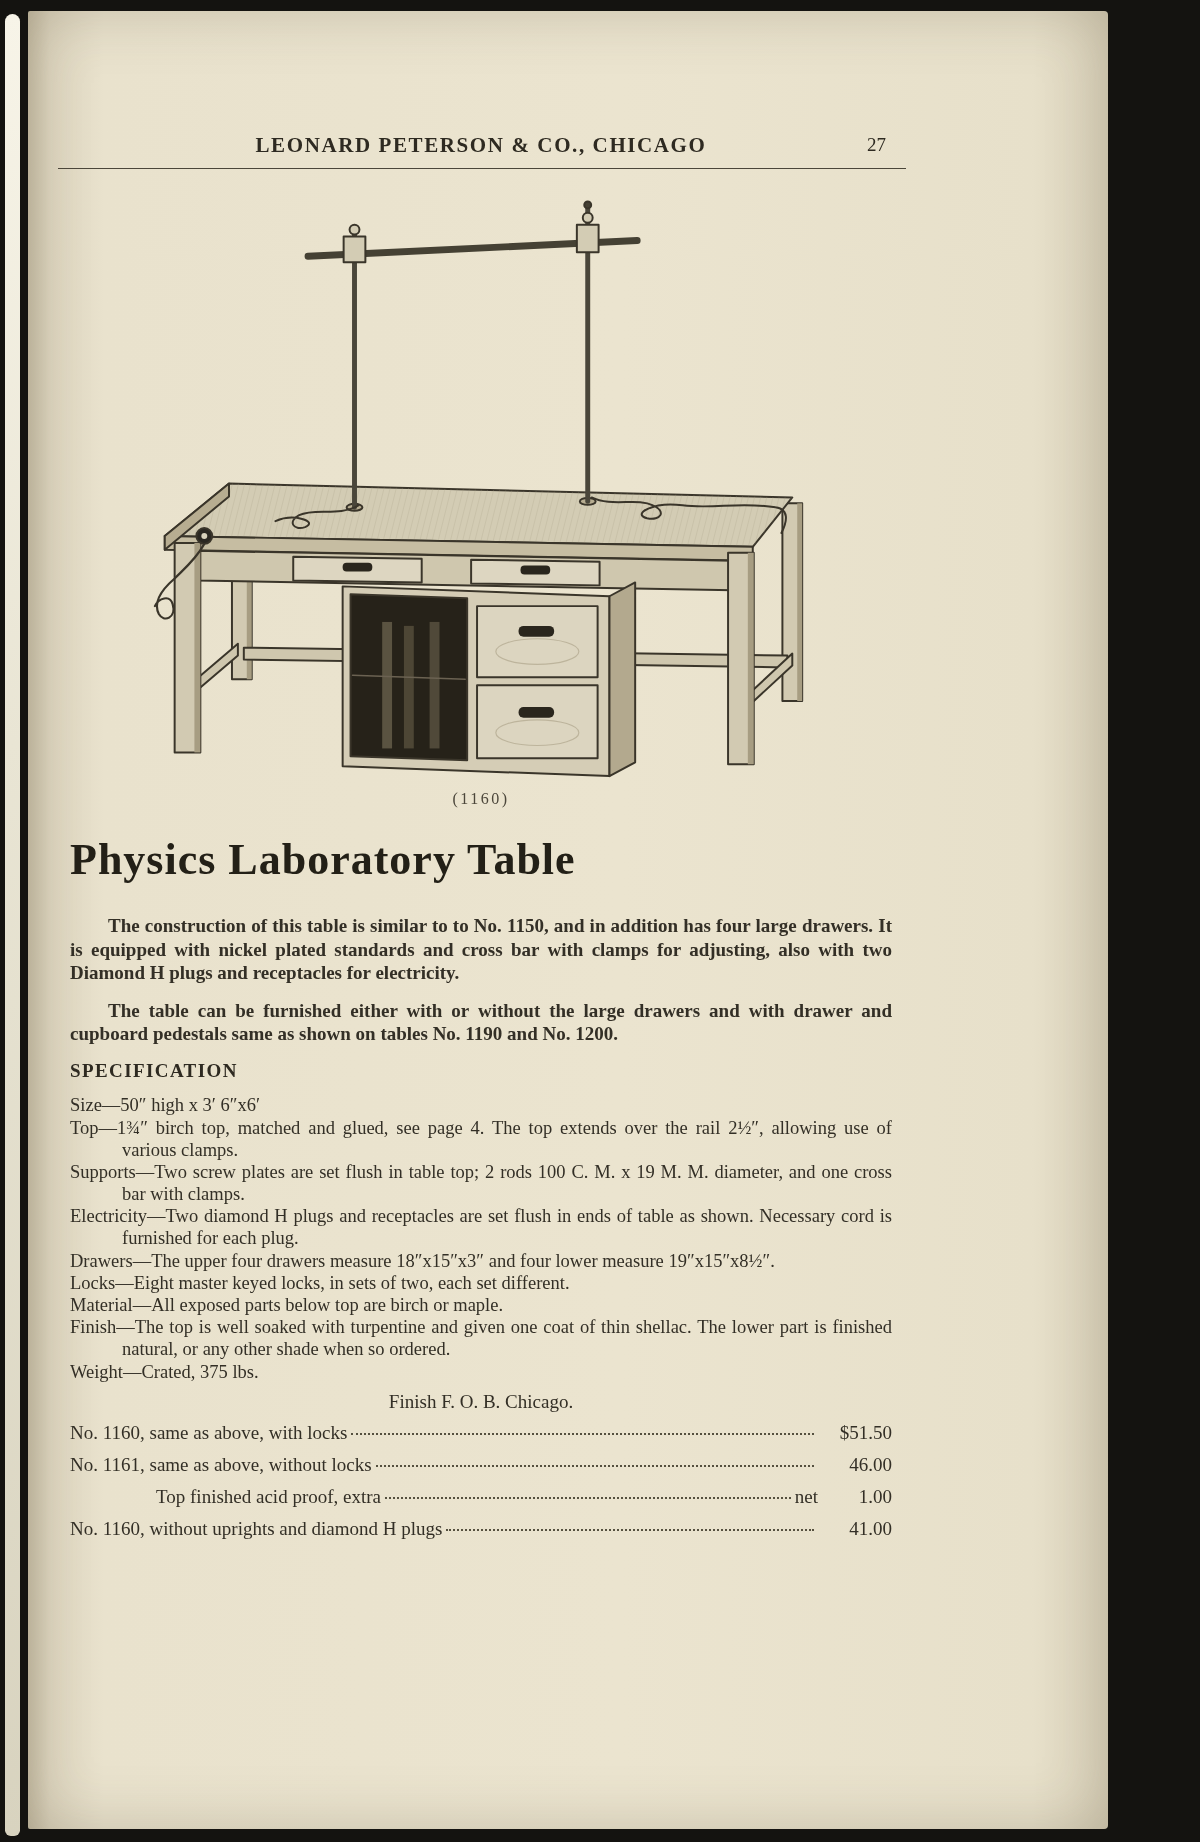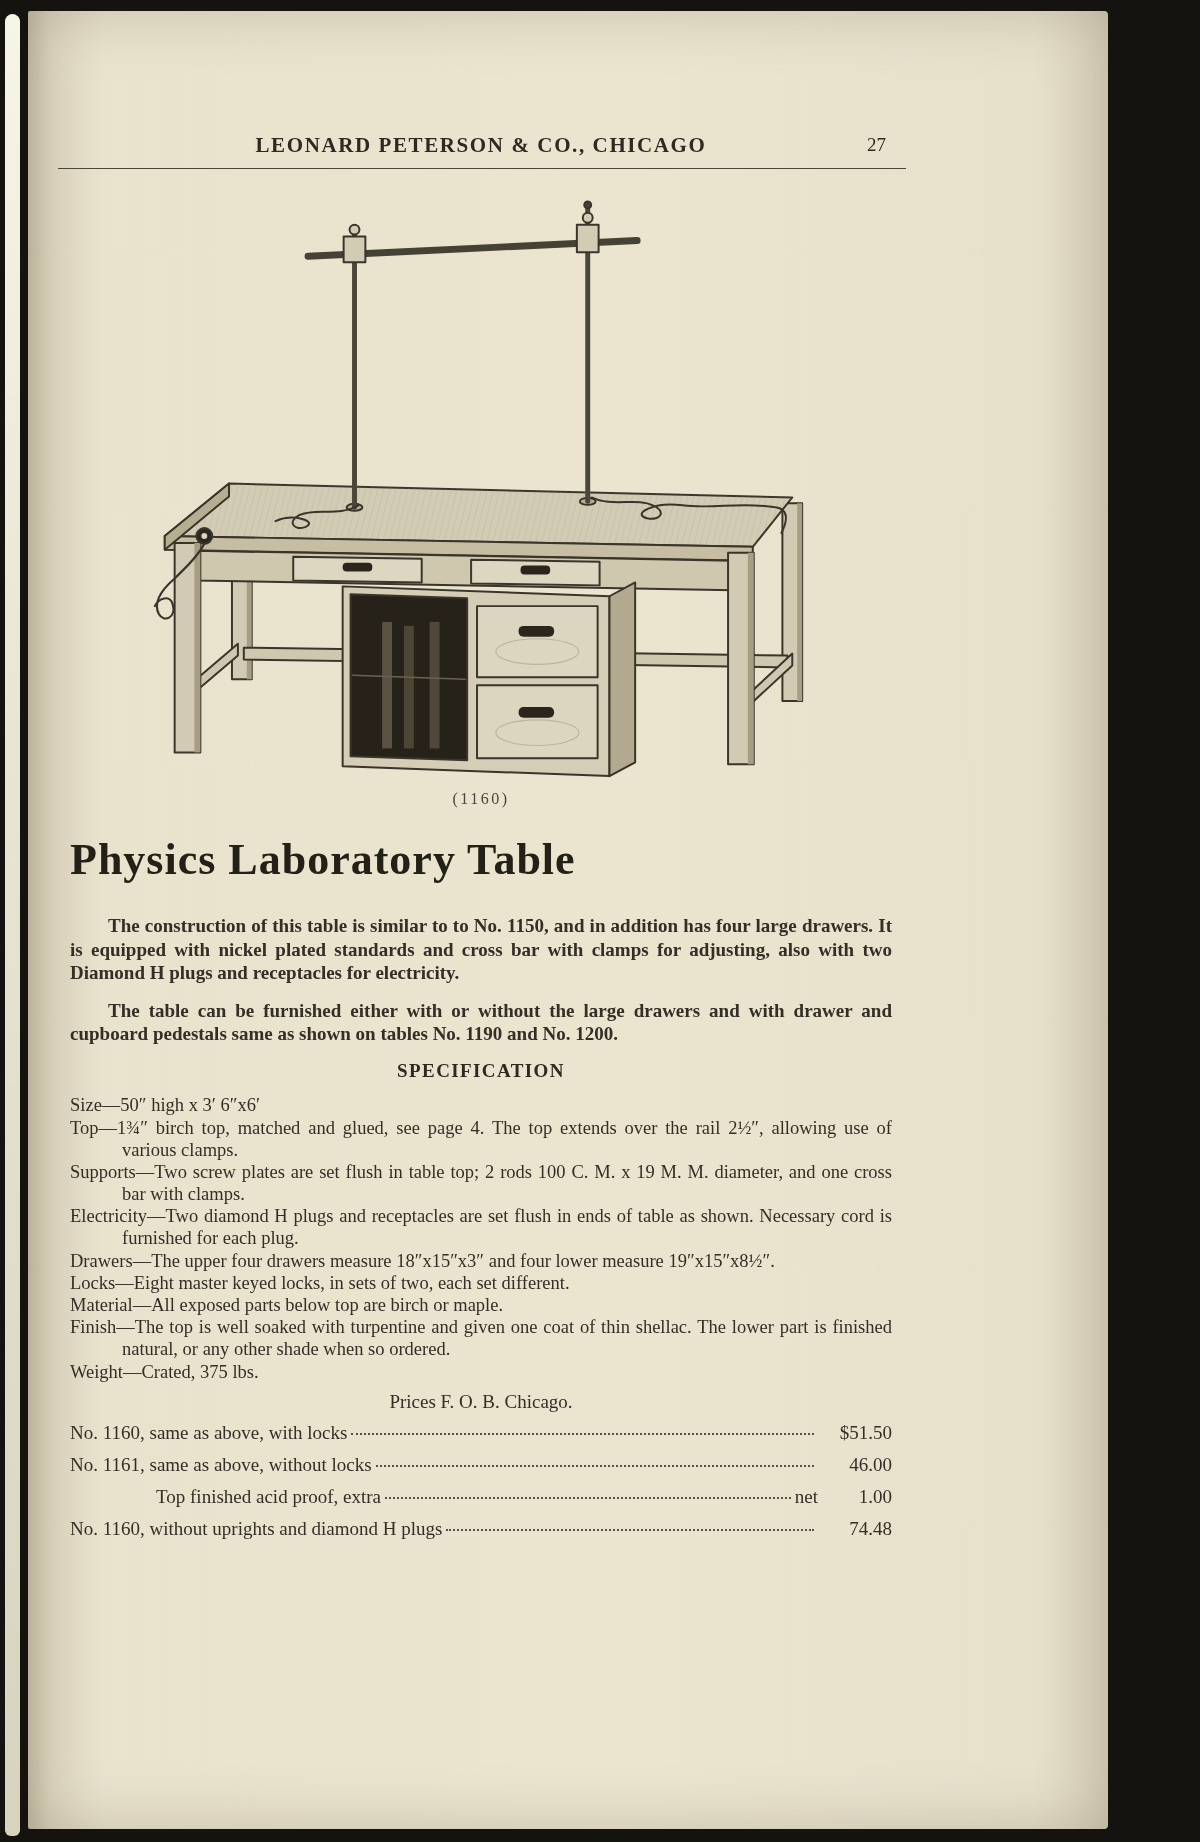--- a/index.html
+++ b/index.html
@@ -41,21 +41,21 @@
   .figure-caption{
     margin-top:2px;font-size:16px;letter-spacing:2.5px;color:#4c473b;text-align:center;
   }
   .page-title{
     margin-top:26px;text-align:left;font-size:44px;font-weight:bold;
     color:#232017;letter-spacing:1px;
   }
   .intro{margin-top:28px;color:#332f26;font-size:19px;line-height:1.22;}
   .intro p{margin:0 0 15px 0;text-align:justify;text-indent:38px;font-weight:bold;}
   .spec-heading{
-    margin-top:8px;text-align:center;font-weight:bold;font-size:19px;
+    margin-top:8px;text-align:left;font-weight:bold;font-size:19px;
     letter-spacing:1.4px;color:#2e2a21;
   }
   .spec-list{margin-top:12px;color:#332f26;font-size:18.5px;line-height:1.2;}
   .spec-list p{
     margin:0;text-align:justify;
     padding-left:52px;text-indent:-52px;
   }
   .prices-heading{margin-top:8px;text-align:center;font-size:19px;color:#332f26;}
   .price-table{margin-top:8px;color:#332f26;font-size:19px;}
   .price-row{display:flex;align-items:baseline;line-height:1.26;margin-top:8px;}
@@ -192,21 +192,21 @@
       <p>Top—1¾″ birch top, matched and glued, see page 4.  The top extends over the rail 2½″, allowing use of various clamps.</p>
       <p>Supports—Two screw plates are set flush in table top; 2 rods 100 C. M. x 19 M. M. diameter, and one cross bar with clamps.</p>
       <p>Electricity—Two diamond H plugs and receptacles are set flush in ends of table as shown.  Necessary cord is furnished for each plug.</p>
       <p>Drawers—The upper four drawers measure 18″x15″x3″ and four lower measure 19″x15″x8½″.</p>
       <p>Locks—Eight master keyed locks, in sets of two, each set different.</p>
       <p>Material—All exposed parts below top are birch or maple.</p>
       <p>Finish—The top is well soaked with turpentine and given one coat of thin shellac.  The lower part is finished natural, or any other shade when so ordered.</p>
       <p>Weight—Crated, 375 lbs.</p>
     </div>
 
-    <div class="prices-heading">Prices F. O. B. Chicago.</div>
+    <div class="prices-heading">Finish F. O. B. Chicago.</div>
 
     <div class="price-table">
       <div class="price-row">
         <span class="price-label">No. 1160, same as above, with locks</span>
         <span class="dot-leader"></span>
         <span class="price-net"></span>
         <span class="price-value">$51.50</span>
       </div>
       <div class="price-row">
         <span class="price-label">No. 1161, same as above, without locks</span>
@@ -217,18 +217,18 @@
       <div class="price-row indented">
         <span class="price-label">Top finished acid proof, extra</span>
         <span class="dot-leader"></span>
         <span class="price-net">net</span>
         <span class="price-value">1.00</span>
       </div>
       <div class="price-row">
         <span class="price-label">No. 1160, without uprights and diamond H plugs</span>
         <span class="dot-leader"></span>
         <span class="price-net"></span>
-        <span class="price-value">74.48</span>
+        <span class="price-value">41.00</span>
       </div>
     </div>
 
   </div>
 </div>
 
 </body></html>

